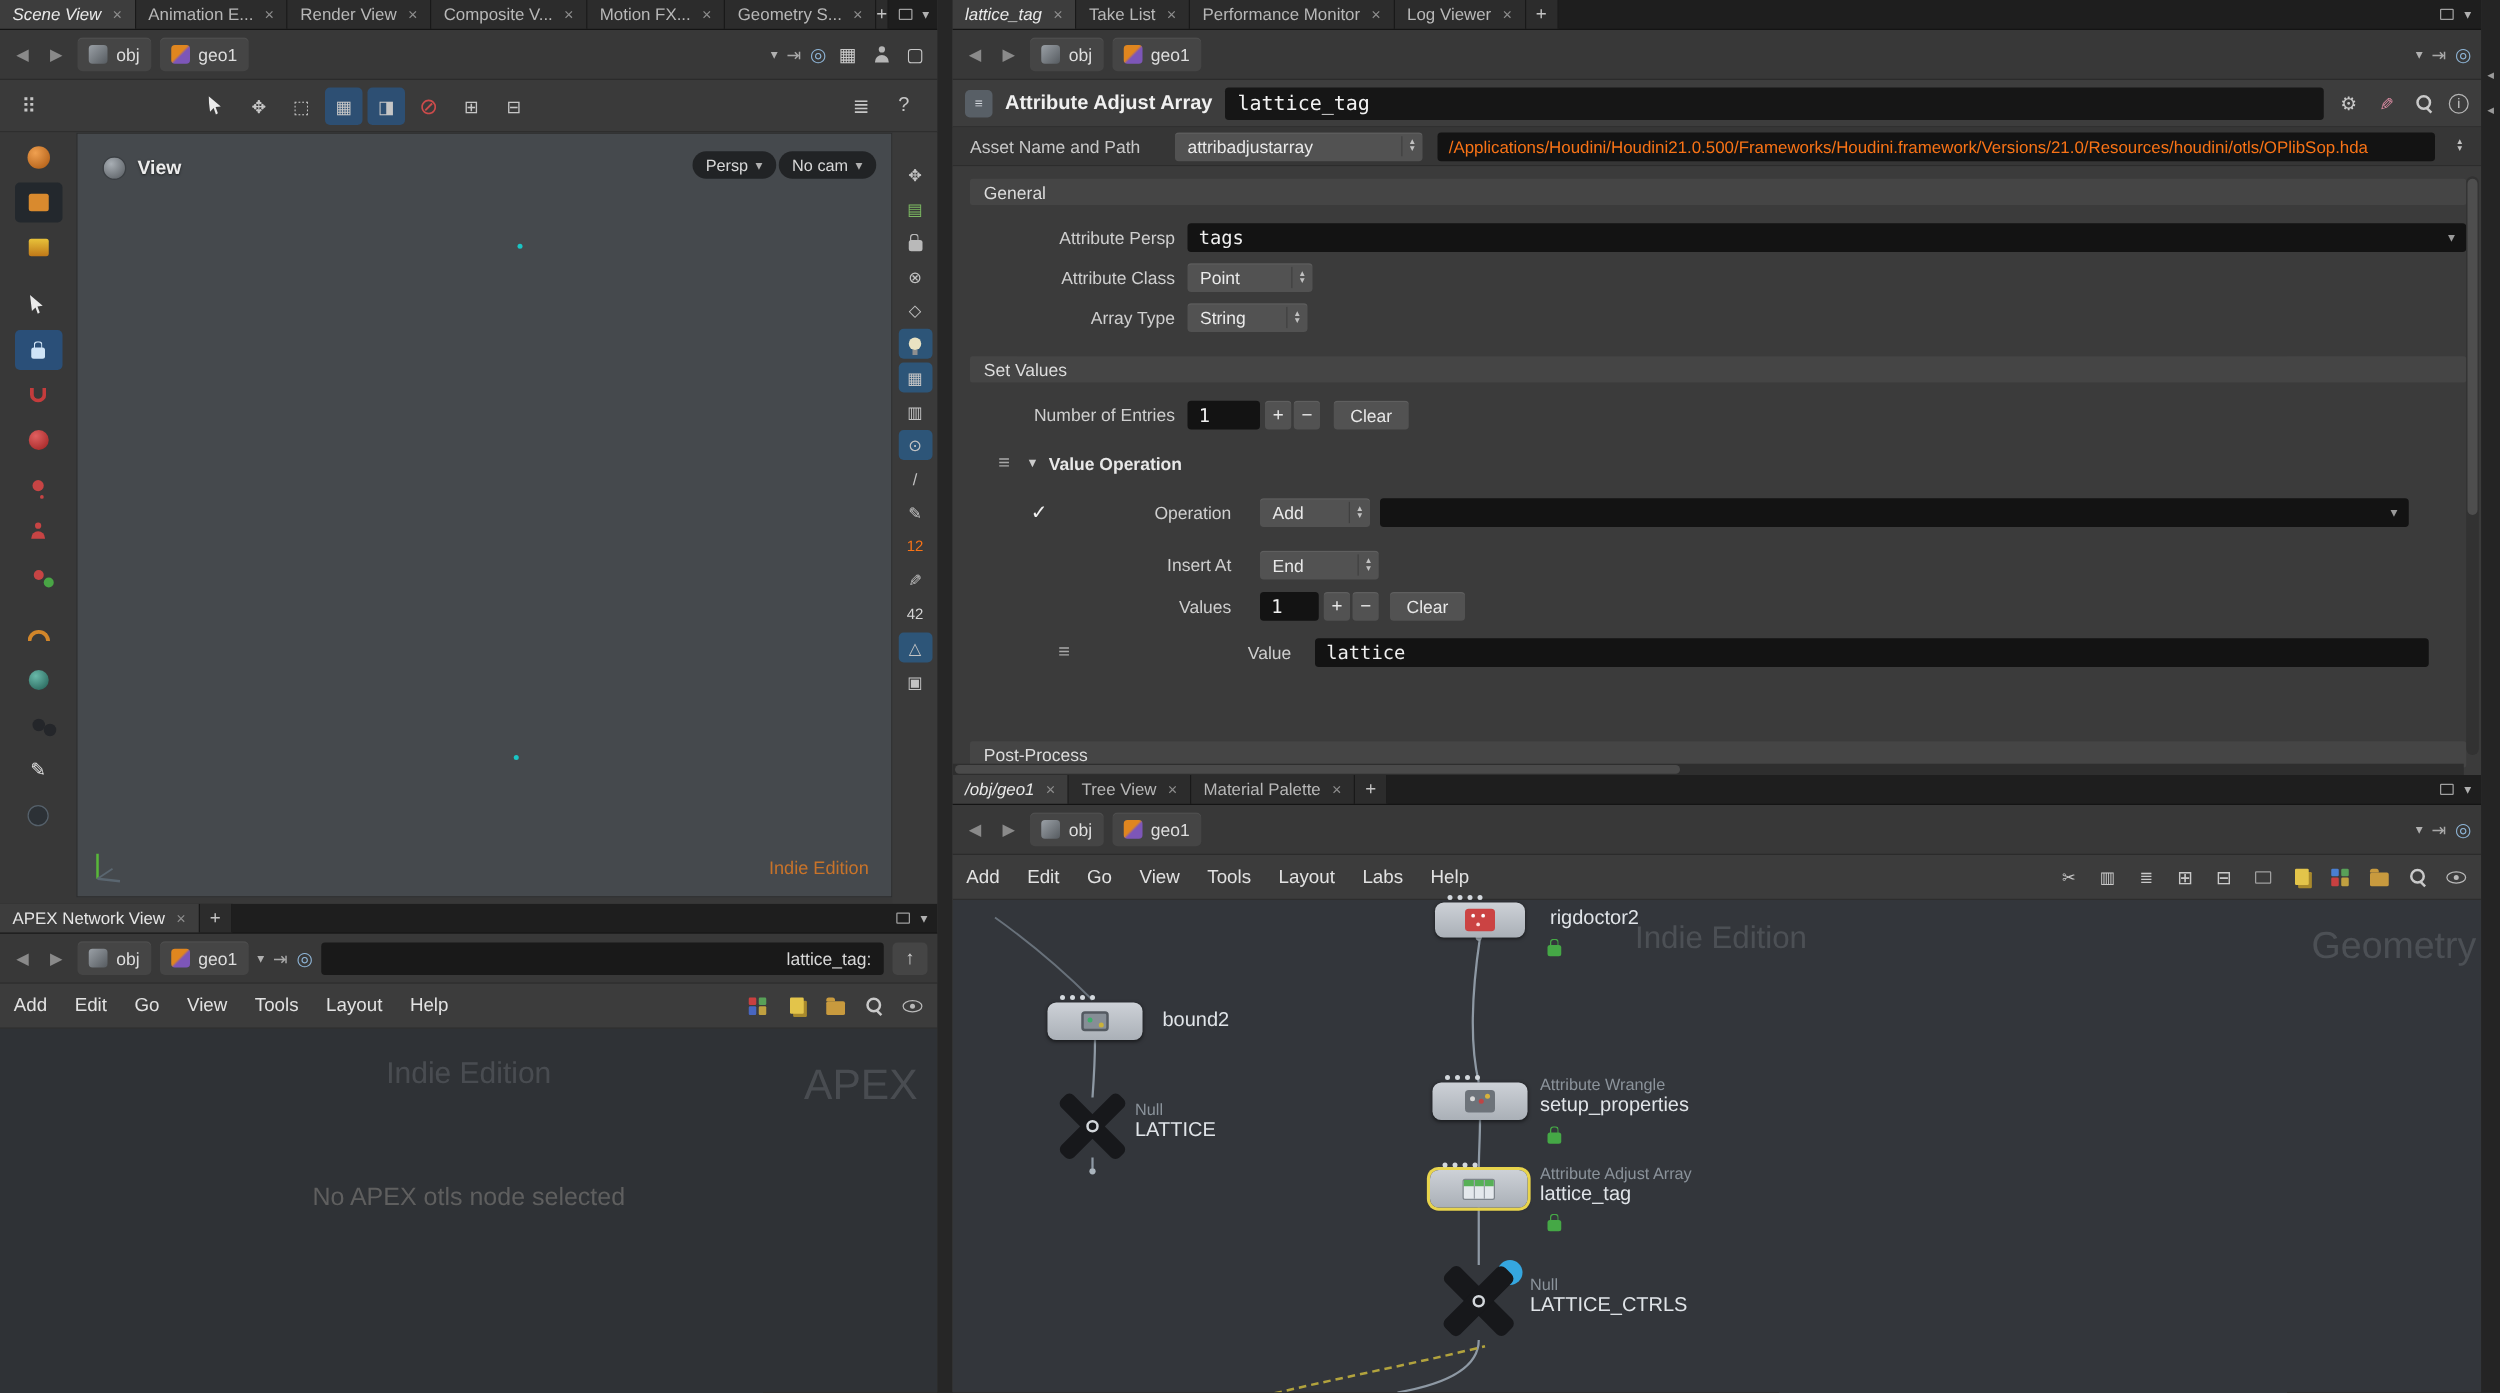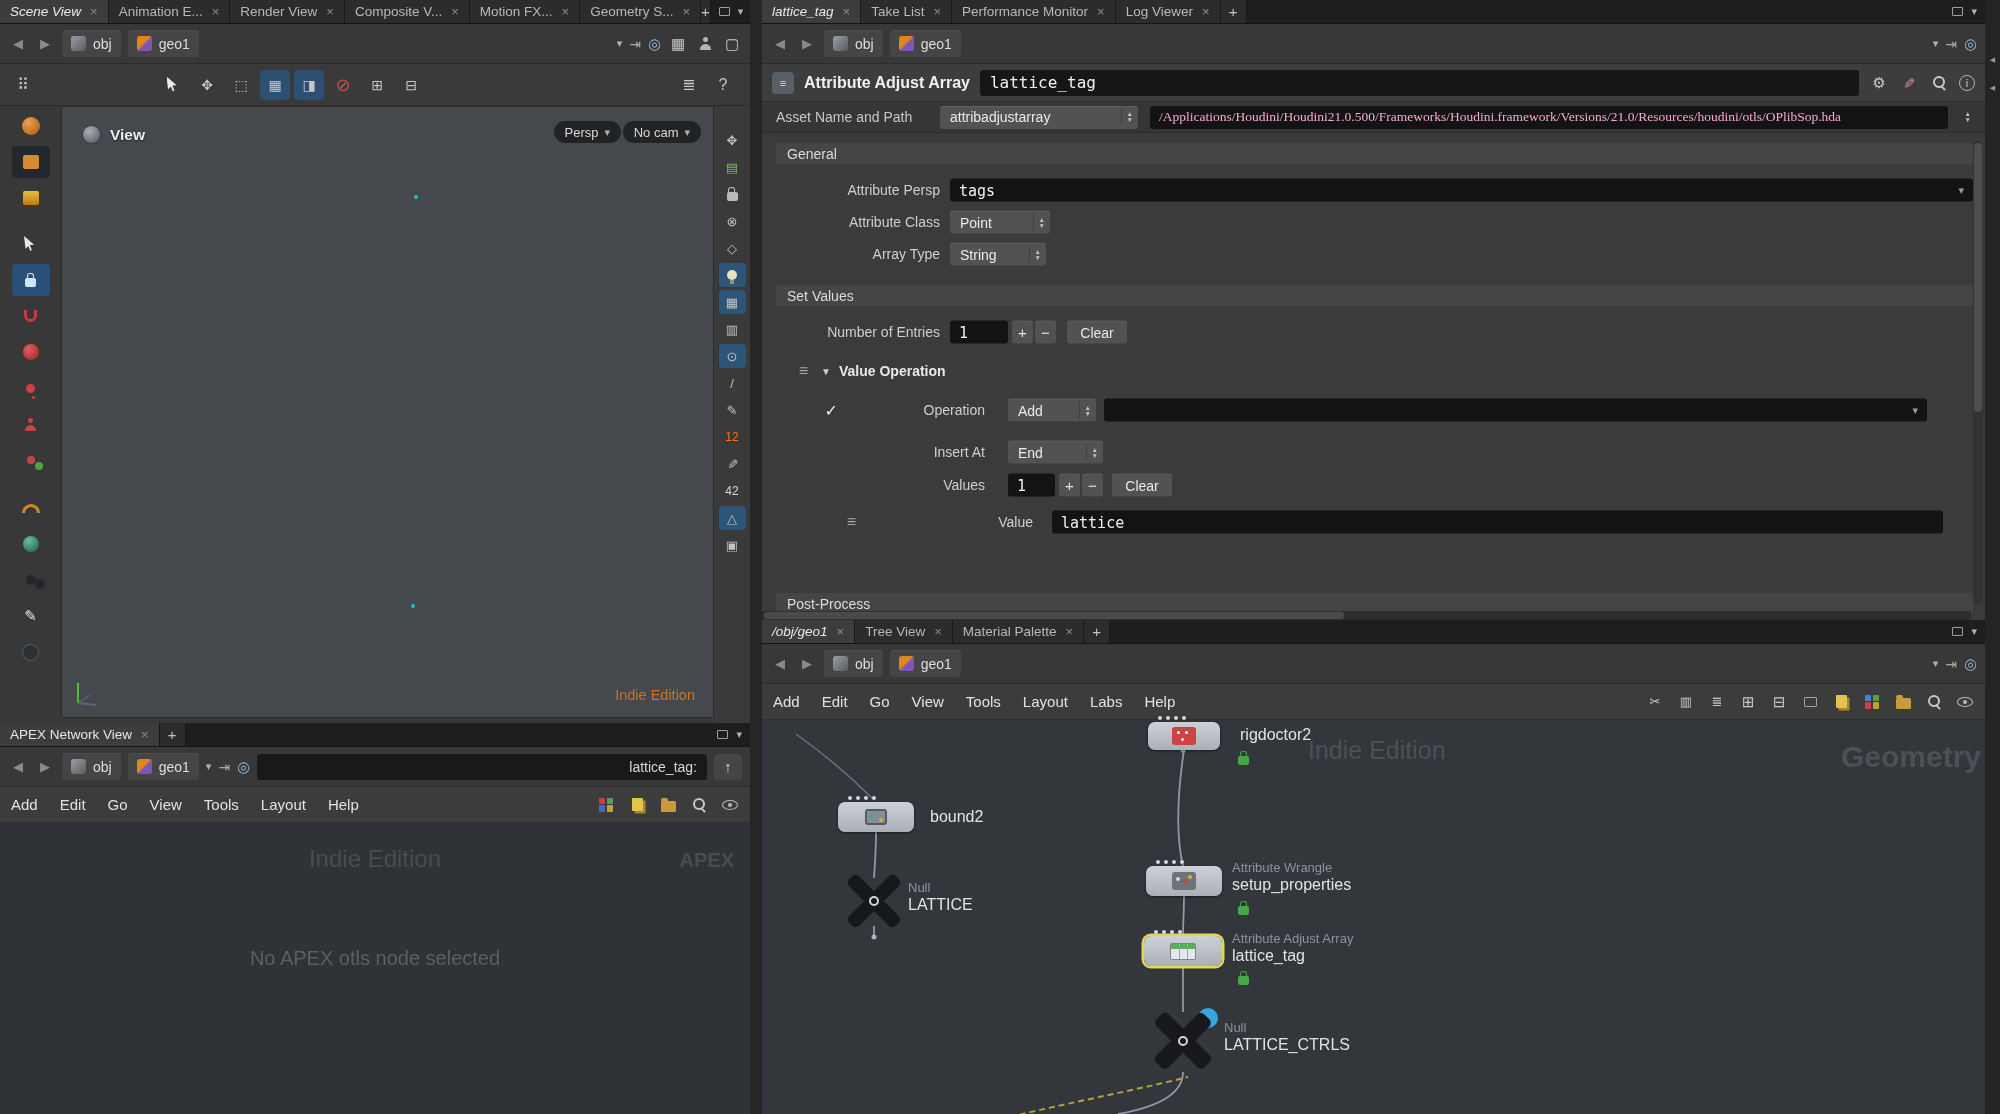--- a/index.html
+++ b/index.html
@@ -106,21 +106,21 @@
       border-left:1px solid #404040;height:70%;justify-content:center;}
   .sbtn{position:absolute;height:23px;background:#525252;border-radius:3px;display:flex;align-items:center;
       justify-content:center;font-size:15px;color:#e8e8e8;transform:translateY(-50%);box-shadow:inset 0 1px 0 rgba(255,255,255,.08);}
   .vscroll{position:absolute;right:2px;top:8px;bottom:16px;width:10px;background:#323232;border-radius:5px;}
   .vthumb{position:absolute;left:1px;right:1px;top:2px;height:58%;background:#4e4e4e;border-radius:4px;}
   .hscroll{position:absolute;left:0;right:14px;bottom:0;height:9px;background:#2e2e2e;}
   .hthumb{position:absolute;left:2px;width:48%;top:1px;bottom:1px;background:#4a4a4a;border-radius:4px;}
 
   
   .apexcanvas{position:absolute;left:0;right:0;top:100px;bottom:0;background:#2f3236;}
-  .wm{position:absolute;color:rgba(210,218,226,.16);font-weight:bold;white-space:nowrap;}
+  .wm{position:absolute;color:rgba(210,218,226,.16);font-weight:normal;white-space:nowrap;}
   .apexmsg{position:absolute;left:0;right:0;text-align:center;color:#5f5f5f;font-size:20px;}
   .apexfield{flex:1;height:26px;background:#191919;border-radius:3px;display:flex;align-items:center;
       justify-content:flex-end;padding:0 10px;font-size:14px;color:#d8d8d8;}
   .upbtn{width:28px;height:26px;background:#454545;border-radius:4px;display:flex;align-items:center;
       justify-content:center;color:#d0d0d0;font-size:15px;}
 
   
   .netcanvas{position:absolute;left:0;right:0;top:100px;bottom:0;background:#33363b;}
   .tile{position:absolute;height:28px;background:linear-gradient(#cdd1d7,#aab0b7);border-radius:7px;
       box-shadow:0 1px 3px rgba(0,0,0,.5);display:flex;align-items:center;justify-content:center;}
@@ -389,21 +389,21 @@
             <i class="ic-search"></i>
           </span>
         <span class="gi">
             <i class="ic-eye"></i>
           </span>
       </div>
     </div>
 
     <div class="apexcanvas">
       <div class="wm" style="left:0;right:0;top:22px;text-align:center;font-size:24px;font-weight:normal;">Indie Edition</div>
-      <div class="wm" style="right:16px;top:26px;font-size:20px;">APEX</div>
+      <div class="wm" style="right:16px;top:26px;font-size:34px;">APEX</div>
       <div class="apexmsg" style="top:124px;">No APEX otls node selected</div>
     </div>
   </div>
 
   <div class="vsep"></div>
 
   <div class="pane" style="left:762px;top:0;width:1223px;height:620px;">
     <div class="tabbar">
       <div class="tab active">
         <span>lattice_tag</span>
@@ -460,21 +460,21 @@
 
     <div class="assetrow">
       <span style="width:152px;">Asset Name and Path</span>
       <div class="dd" style="position:static;transform:none;width:198px;">
         <span style="flex:1;">attribadjustarray</span>
         <span class="spin">
             <span>▲</span>
             <span>▼</span>
           </span>
       </div>
-      <div class="tfield" style="position:static;transform:none;flex:1;font-family:Liberation Serif, serif;font-size:13.5px;color:#f9a8d4;">/Applications/Houdini/Houdini21.0.500/Frameworks/Houdini.framework/Versions/21.0/Resources/houdini/otls/OPlibSop.hda</div>
+      <div class="tfield" style="position:static;transform:none;flex:1;font-family:Liberation Sans, sans-serif;font-size:13.5px;color:#f97316;">/Applications/Houdini/Houdini21.0.500/Frameworks/Houdini.framework/Versions/21.0/Resources/houdini/otls/OPlibSop.hda</div>
       <span class="spin" style="border-left:none;height:16px;">
           <span>▲</span>
           <span>▼</span>
         </span>
     </div>
 
     <div class="pbody">
 
       <div class="band" style="top:10px;">General</div>
 

